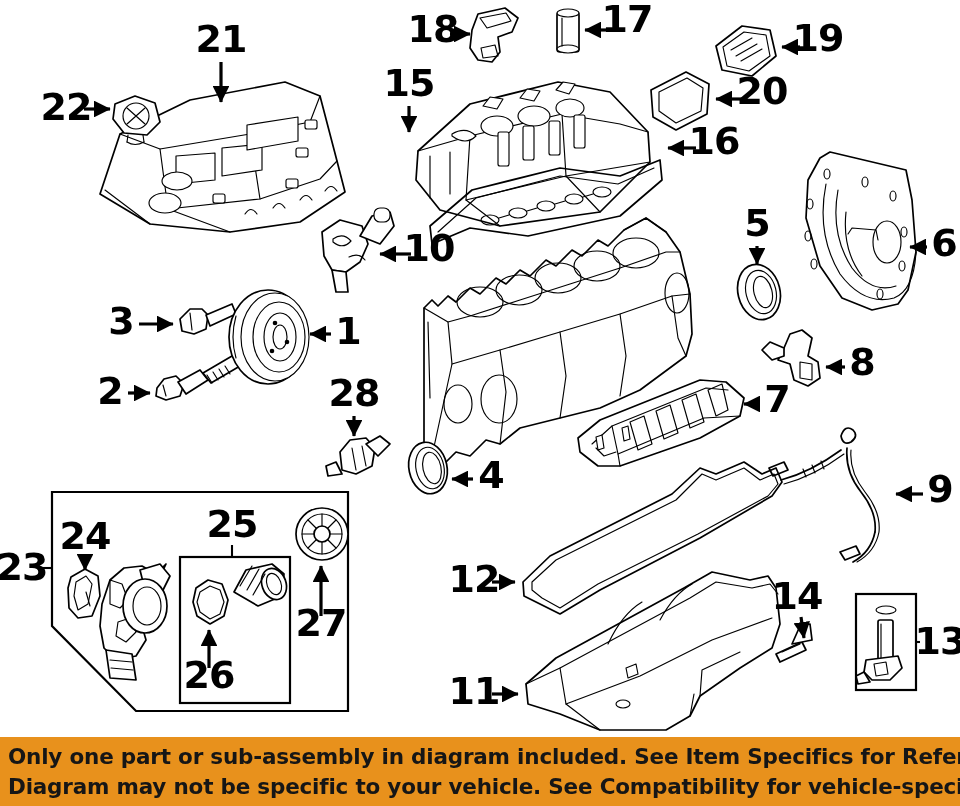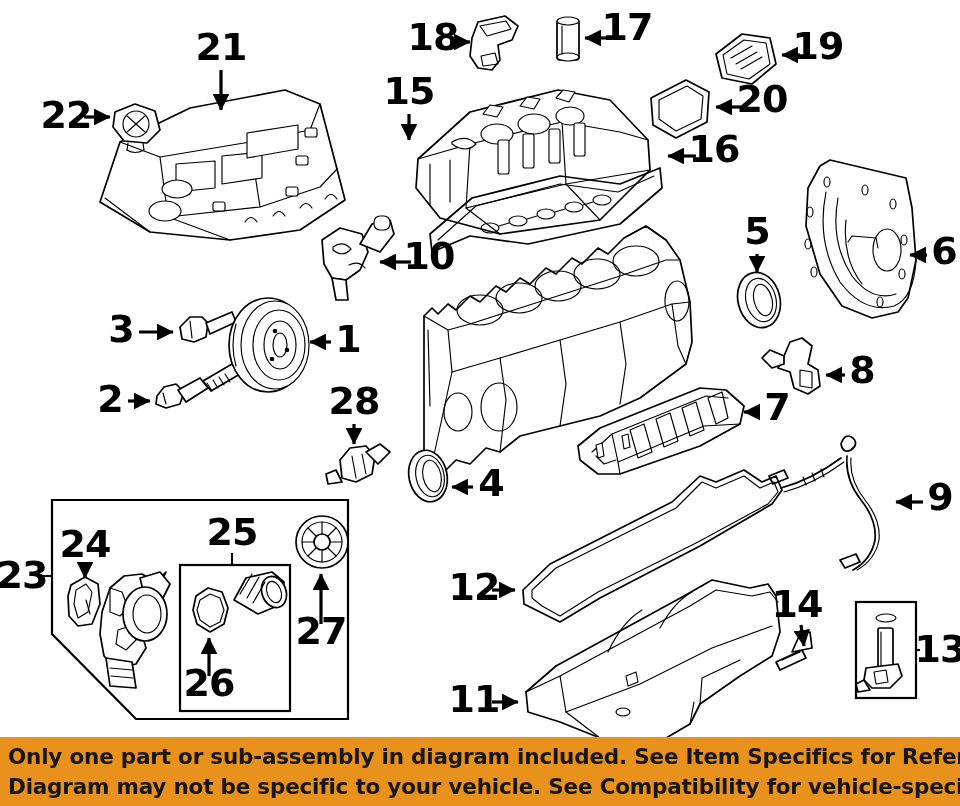--- a/index.html
+++ b/index.html
@@ -14,21 +14,21 @@
   #page {
     position: relative;
     width: 960px;
     height: 806px;
     background: #ffffff;
     overflow: hidden;
   }
   #diagram-area {
     position: absolute;
     left: 0;
-    top: 12px;
+    top: 4px;
     width: 960px;
     height: 737px;
     background: #ffffff;
   }
   #diagram-svg {
     position: absolute;
     left: 0;
     top: 0;
     display: block;
   }

